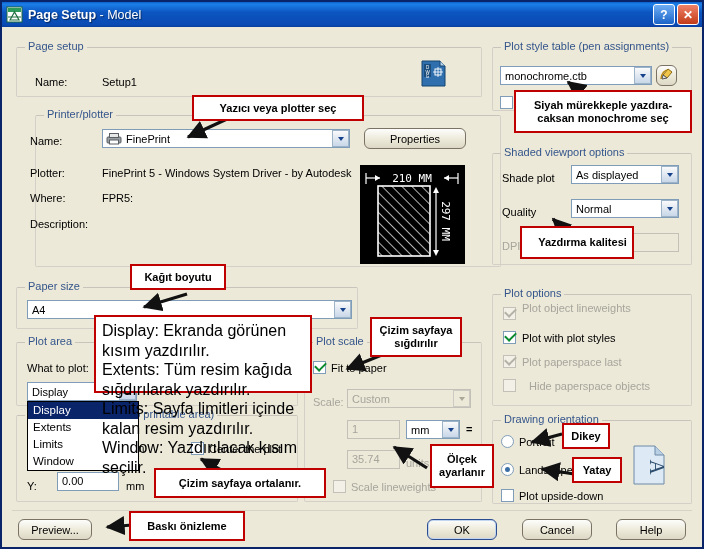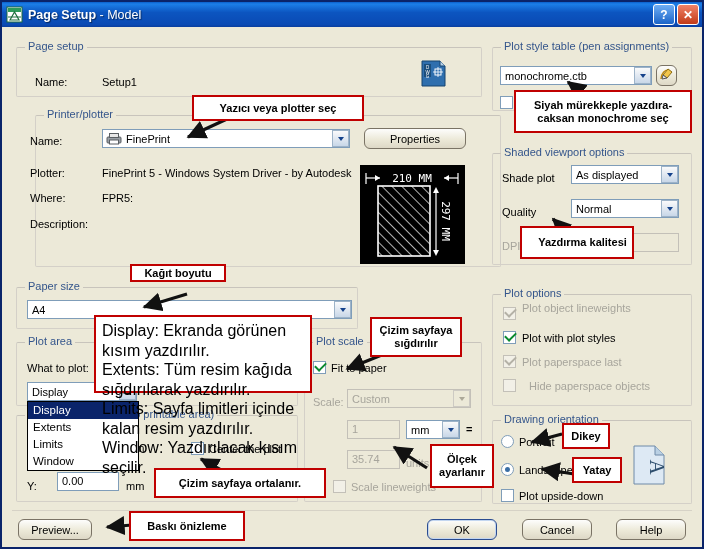--- a/index.html
+++ b/index.html
@@ -321,21 +321,21 @@
     </g>
   </svg>
 
   <div class="ann" style="left:190px;top:93px;width:172px;height:26px;">Yazıcı veya plotter seç</div>
 
   <div class="ann" style="left:512px;top:88px;width:178px;height:43px;white-space:pre-line;">Siyah mürekkeple yazdıra-
 caksan monochrome seç</div>
 
   <div class="ann" style="left:518px;top:224px;width:114px;height:33px;padding-left:16px;">Yazdırma kalitesi</div>
 
-  <div class="ann" style="left:128px;top:262px;width:96px;height:18px;">Kağıt boyutu</div>
+  <div class="ann" style="left:128px;top:262px;width:96px;height:26px;">Kağıt boyutu</div>
 
   <div class="ann tip" style="left:92px;top:313px;width:218px;height:78px;white-space:pre-line;">Display: Ekranda görünen kısım yazdırılır.
 Extents: Tüm resim kağıda sığdırılarak yazdırılır.
 Limits: Sayfa limitleri içinde kalan resim yazdırılır.
 Window: Yazdırılacak kısım seçilir.</div>
 
   <div class="ann" style="left:368px;top:315px;width:92px;height:40px;white-space:pre-line;">Çizim sayfaya
 sığdırılır</div>
 
   <div class="ann" style="left:428px;top:442px;width:64px;height:44px;white-space:pre-line;">Ölçek

